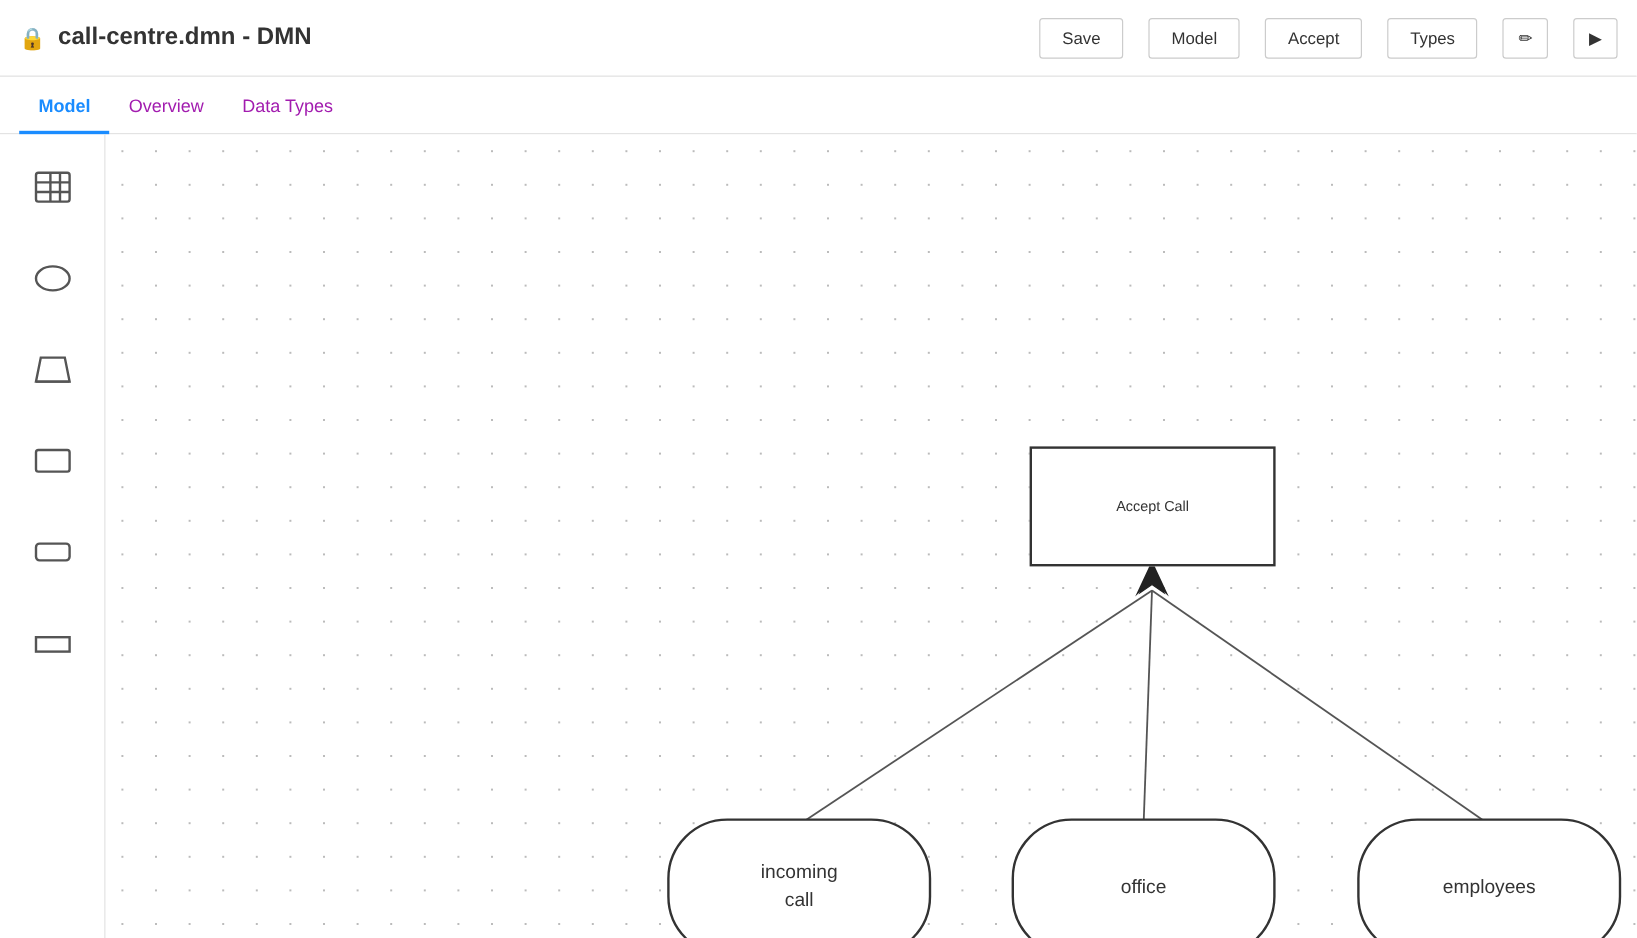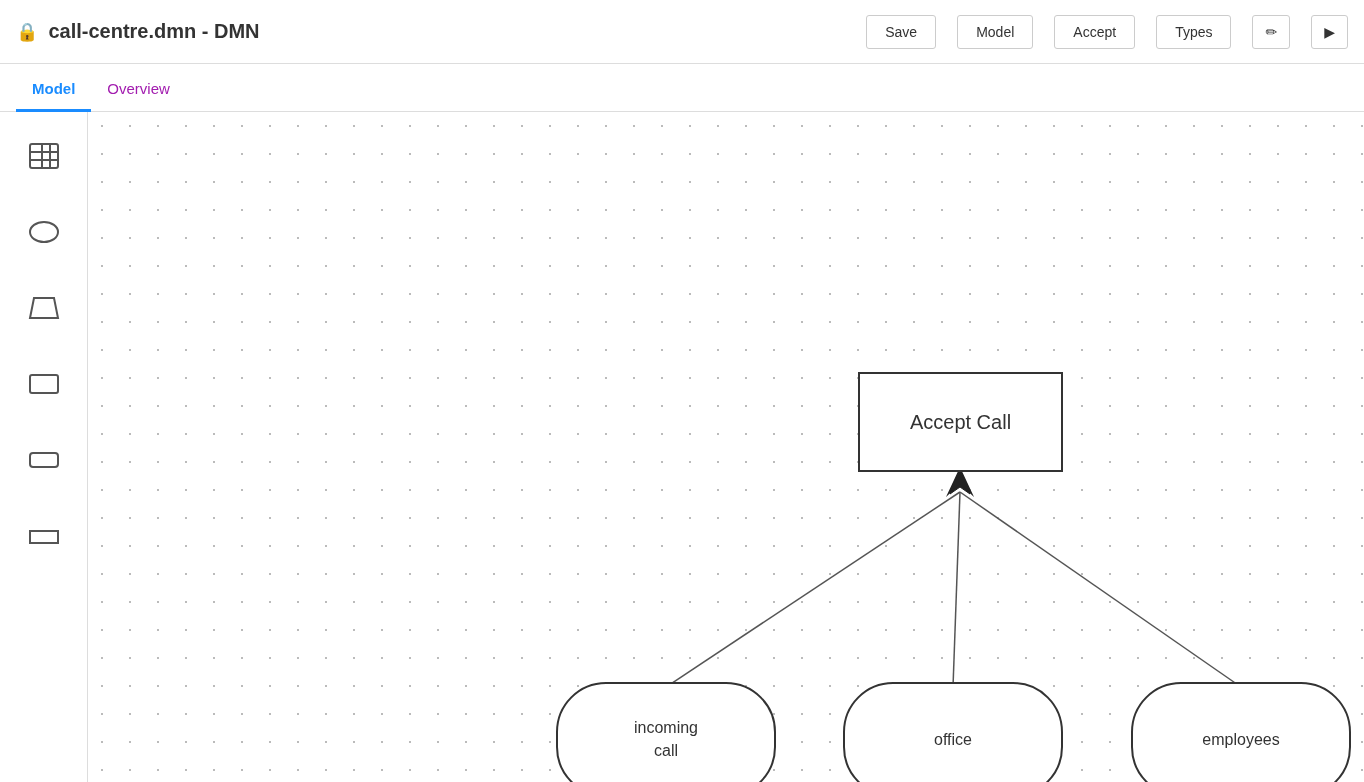--- a/index.html
+++ b/index.html
@@ -125,21 +125,21 @@
       height: 100%;
     }
 
     .dmn-node-rect {
       position: absolute;
       background: #fff;
       border: 2px solid #333;
       display: flex;
       align-items: center;
       justify-content: center;
-      font-size: 20px;
+      font-size: 12px;
       font-weight: 400;
       color: #333;
     }
 
     .dmn-node-rounded {
       position: absolute;
       background: #fff;
       border: 2px solid #333;
       border-radius: 50px;
       display: flex;
@@ -164,20 +164,21 @@
     <button class="header-btn">Accept</button>
     <button class="header-btn">Types</button>
     <button class="header-icon-btn">✏</button>
     <button class="header-icon-btn">▶</button>
   </div>
 </div>
 
 <div class="tabs">
   <div class="tab active">Model</div>
   <div class="tab">Overview</div>
+  <div class="tab">Data Types</div>
 </div>
 
 <div class="main">
 
   <div class="sidebar">
 
     <div class="sidebar-item">
       <svg viewBox="0 0 36 36" fill="none" xmlns="http://www.w3.org/2000/svg">
         <rect x="4" y="6" width="28" height="24" rx="2" stroke="#555" stroke-width="2" fill="none"></rect>
         <line x1="4" y1="14" x2="32" y2="14" stroke="#555" stroke-width="2"></line>

